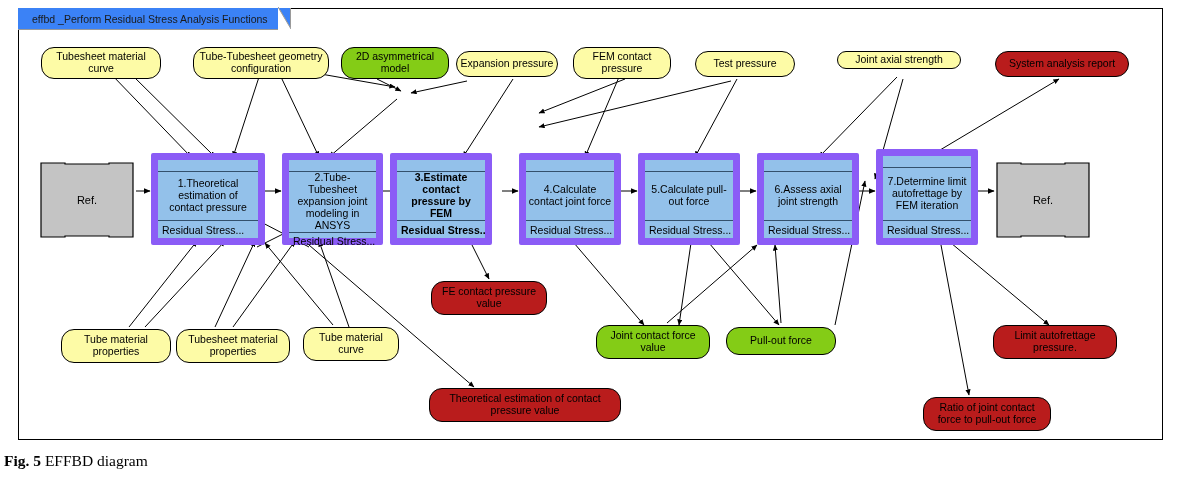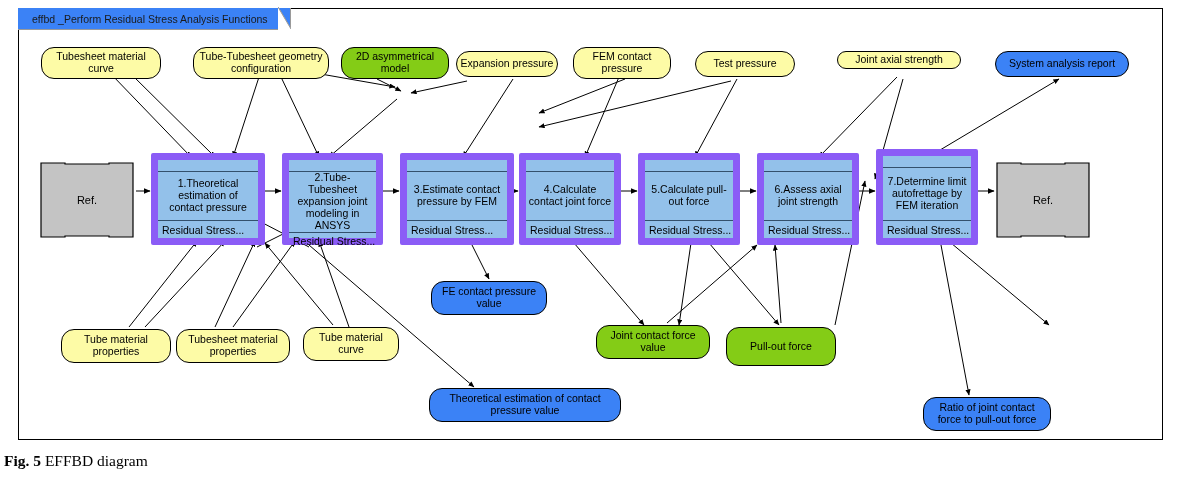--- a/index.html
+++ b/index.html
@@ -82,21 +82,21 @@
   }
 
   
   .pill {
     border: 1px solid #000000;
     border-radius: 13px;
     font-size: 10.5px;
     padding: 1px 4px;
   }
   .pill.yellow  { background: #fdfba6; }
-  .pill.orange  { background: #3b82f6; }
+  .pill.orange  { background: #b91c1c; }
   .pill.gray    { background: #84cc16; }
 
   
   .fn-block {
     position: absolute;
     box-sizing: border-box;
     border: 7px solid #8b5cf6;
     background: #93c1ea;
     display: flex;
     flex-direction: column;
@@ -254,21 +254,21 @@
     <div class="fn-body">1.Theoretical estimation  of contact pressure</div>
     <div class="fn-foot">Residual Stress...</div>
   </div>
 
   <div class="fn-block" style="left:263px; top:144px; width:101px; height:92px;">
     <div class="fn-head"></div>
     <div class="fn-body">2.Tube-Tubesheet expansion joint modeling in ANSYS</div>
     <div class="fn-foot">Residual Stress...</div>
   </div>
 
-  <div class="fn-block" style="left:381px; top:144px; width:114px; height:92px;">
+  <div class="fn-block" style="left:371px; top:144px; width:102px; height:92px;font-weight:bold;">
     <div class="fn-head"></div>
     <div class="fn-body">3.Estimate contact pressure by FEM</div>
     <div class="fn-foot">Residual Stress...</div>
   </div>
 
   <div class="fn-block" style="left:500px; top:144px; width:102px; height:92px;">
     <div class="fn-head"></div>
     <div class="fn-body">4.Calculate contact joint force</div>
     <div class="fn-foot">Residual Stress...</div>
   </div>
@@ -336,24 +336,27 @@
   </div>
 
   <div class="node pill orange" style="left:412px; top:272px; width:116px; height:34px;">
     <span>FE contact pressure value</span>
   </div>
 
   <div class="node pill gray" style="left:577px; top:316px; width:114px; height:34px;">
     <span>Joint contact force value</span>
   </div>
 
-  <div class="node pill gray" style="left:707px; top:318px; width:110px; height:39px;">
+  <div class="node pill gray" style="left:707px; top:318px; width:110px; height:28px;">
     <span>Pull-out force</span>
   </div>
 
+  <div class="node pill orange" style="left:974px; top:316px; width:124px; height:34px;">
+    <span>Limit autofrettage pressure.</span>
+  </div>
 
   <div class="node pill orange" style="left:410px; top:379px; width:192px; height:34px;">
     <span>Theoretical estimation of contact pressure value</span>
   </div>
 
   <div class="node pill orange" style="left:904px; top:388px; width:128px; height:34px;">
     <span>Ratio of joint contact force to pull-out force</span>
   </div>
 
 </div>

